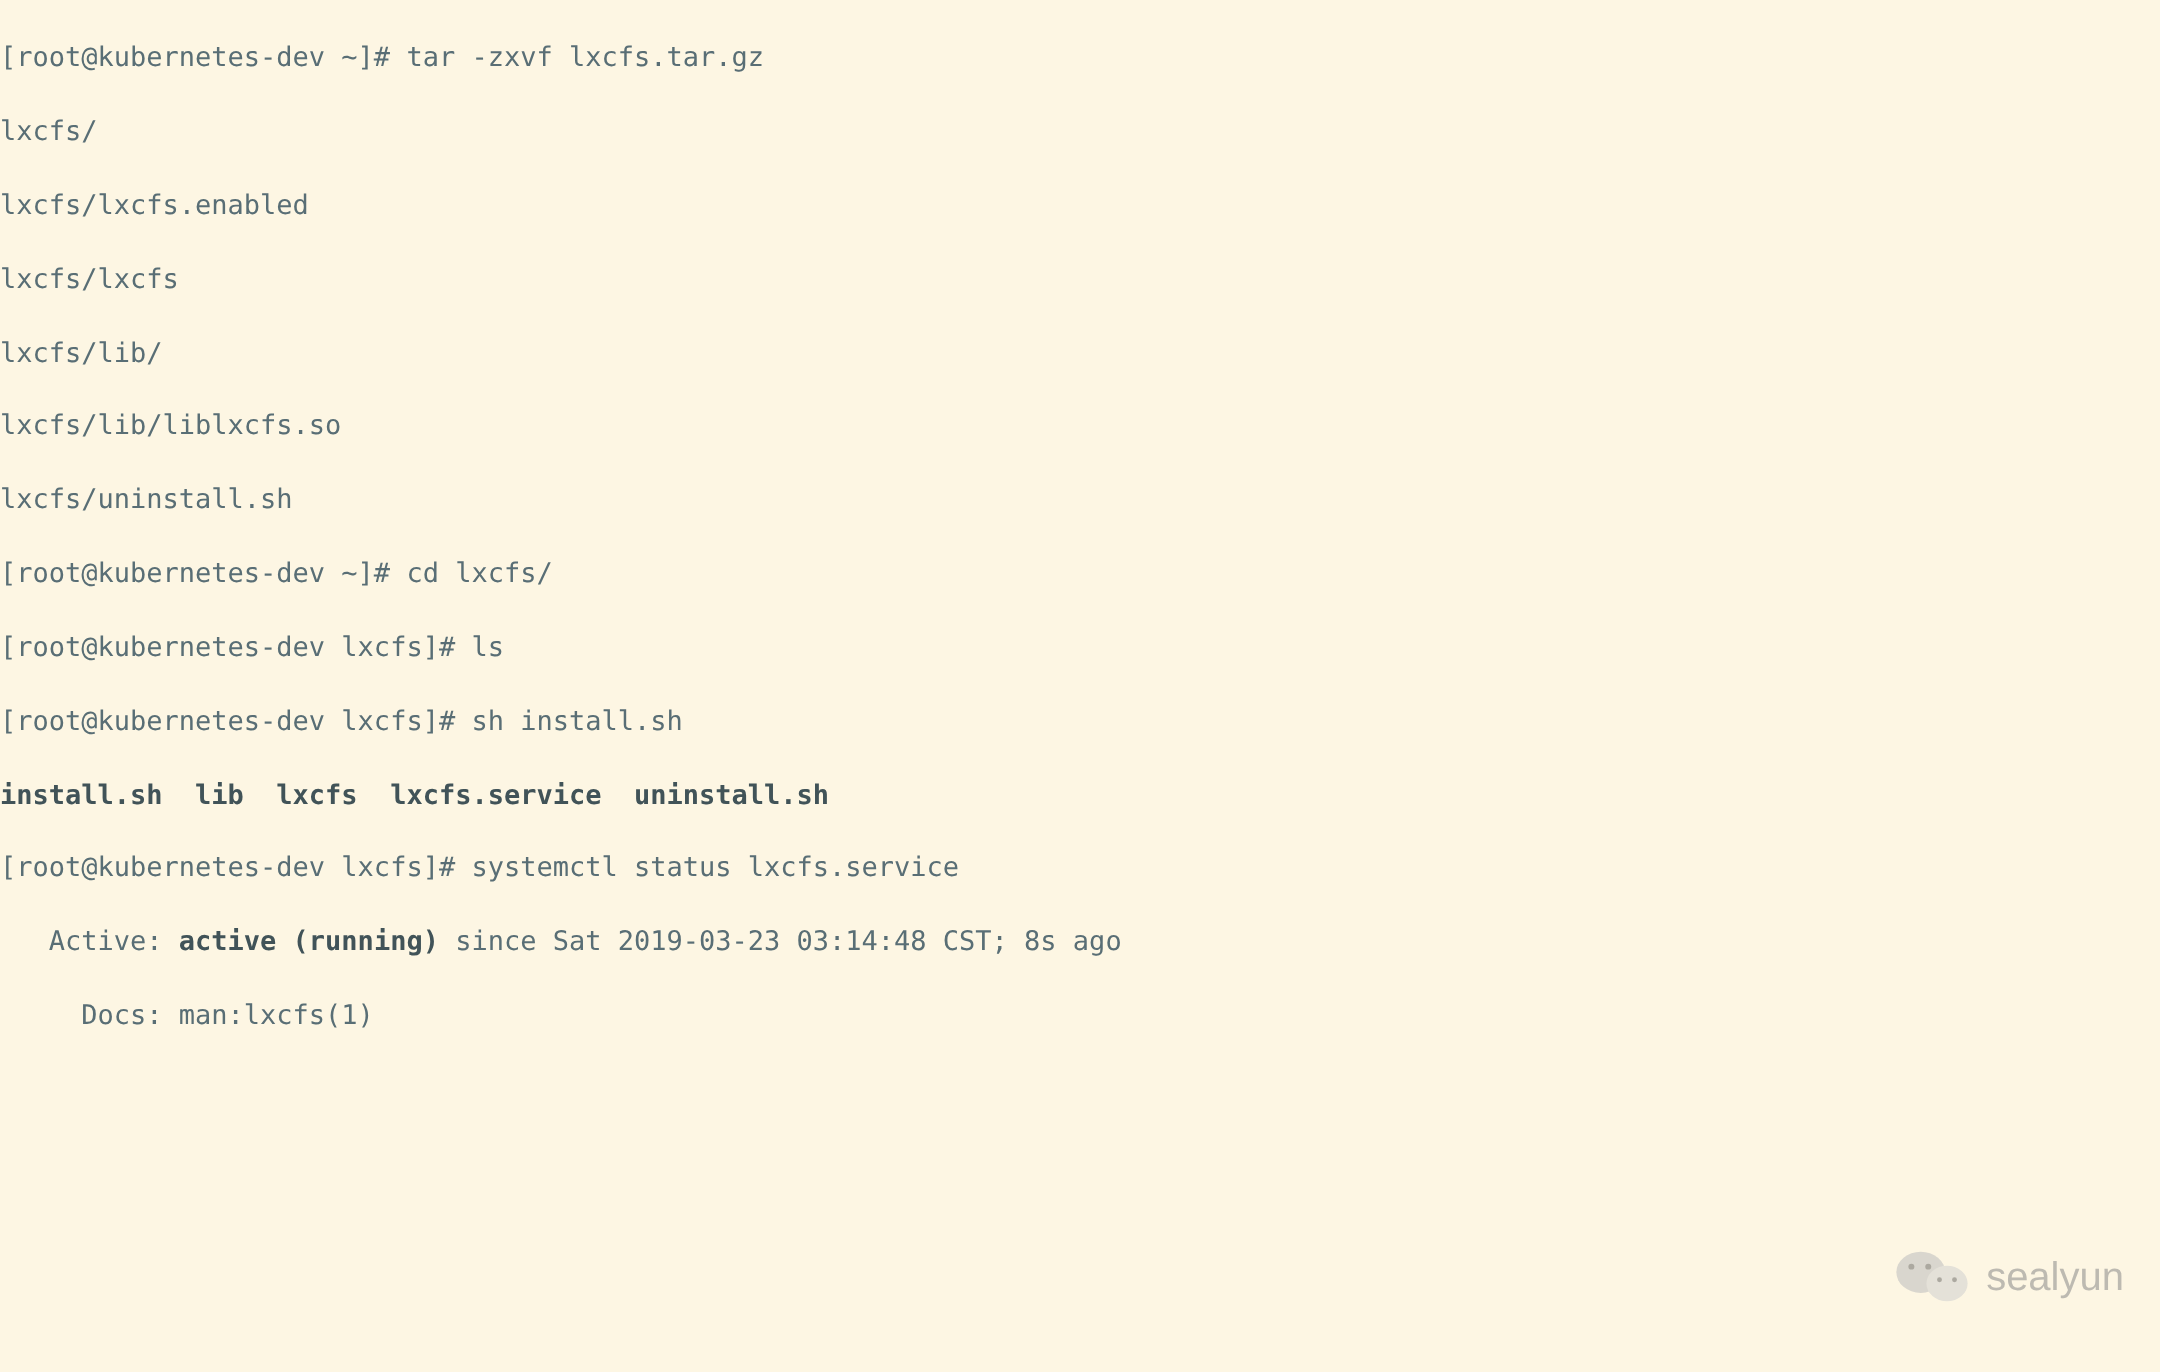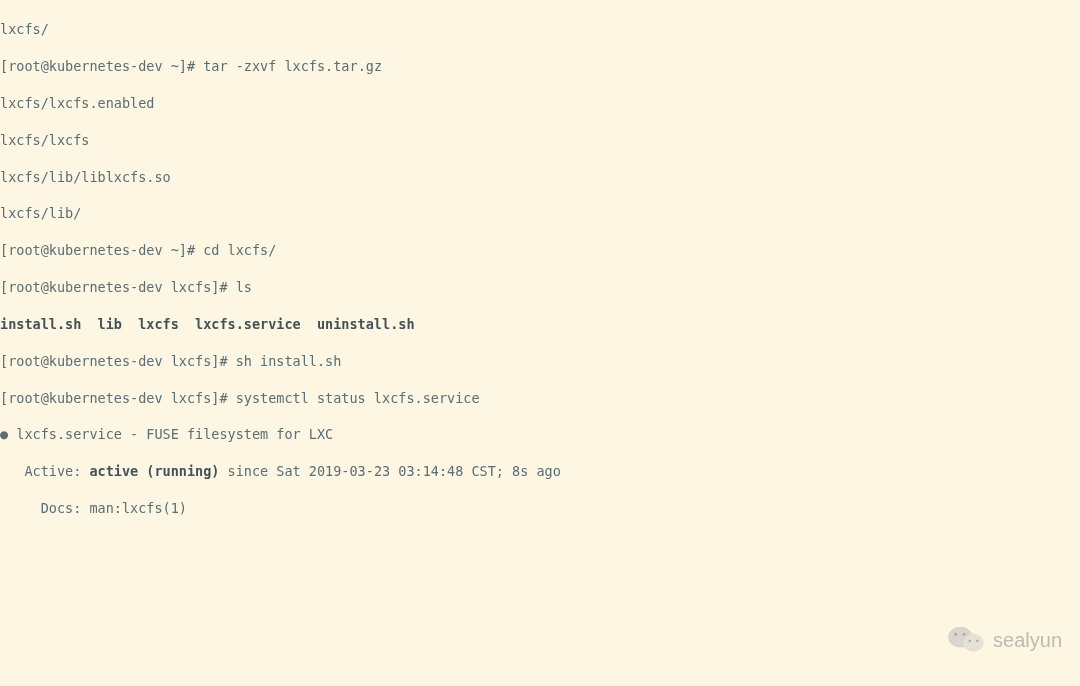--- a/index.html
+++ b/index.html
@@ -31,32 +31,32 @@
     color: #8a8a8a;
     font-family: sans-serif;
     font-size: 20px;
   }
   .watermark svg { width: 38px; height: 30px; }
 </style>
 </head>
 <body>
 
 <div class="terminal">
+<span class="line"><span>[root@kubernetes-dev ~]# </span><span>tar -zxvf lxcfs.tar.gz</span></span>
 <span class="line">lxcfs/</span>
-<span class="line"><span>[root@kubernetes-dev ~]# </span><span>tar -zxvf lxcfs.tar.gz</span></span>
 <span class="line">lxcfs/lxcfs.enabled</span>
 <span class="line">lxcfs/lxcfs</span>
+<span class="line">lxcfs/lib/</span>
 <span class="line">lxcfs/lib/liblxcfs.so</span>
-<span class="line">lxcfs/lib/</span>
+<span class="line">lxcfs/uninstall.sh</span>
 <span class="line"><span>[root@kubernetes-dev ~]# </span><span>cd lxcfs/</span></span>
 <span class="line"><span>[root@kubernetes-dev lxcfs]# </span><span>ls</span></span>
+<span class="line"><span>[root@kubernetes-dev lxcfs]# </span><span>sh install.sh</span></span>
 <span class="line bold">install.sh  lib  lxcfs  lxcfs.service  uninstall.sh</span>
-<span class="line"><span>[root@kubernetes-dev lxcfs]# </span><span>sh install.sh</span></span>
 <span class="line"><span>[root@kubernetes-dev lxcfs]# </span><span>systemctl status lxcfs.service</span></span>
-<span class="line">● lxcfs.service - FUSE filesystem for LXC</span>
 <span class="line"><span>   Active: </span><span class="bold">active (running)</span><span> since Sat 2019-03-23 03:14:48 CST; 8s ago</span></span>
 <span class="line">     Docs: man:lxcfs(1)</span>
 
 
 
 
 
 
 
 

